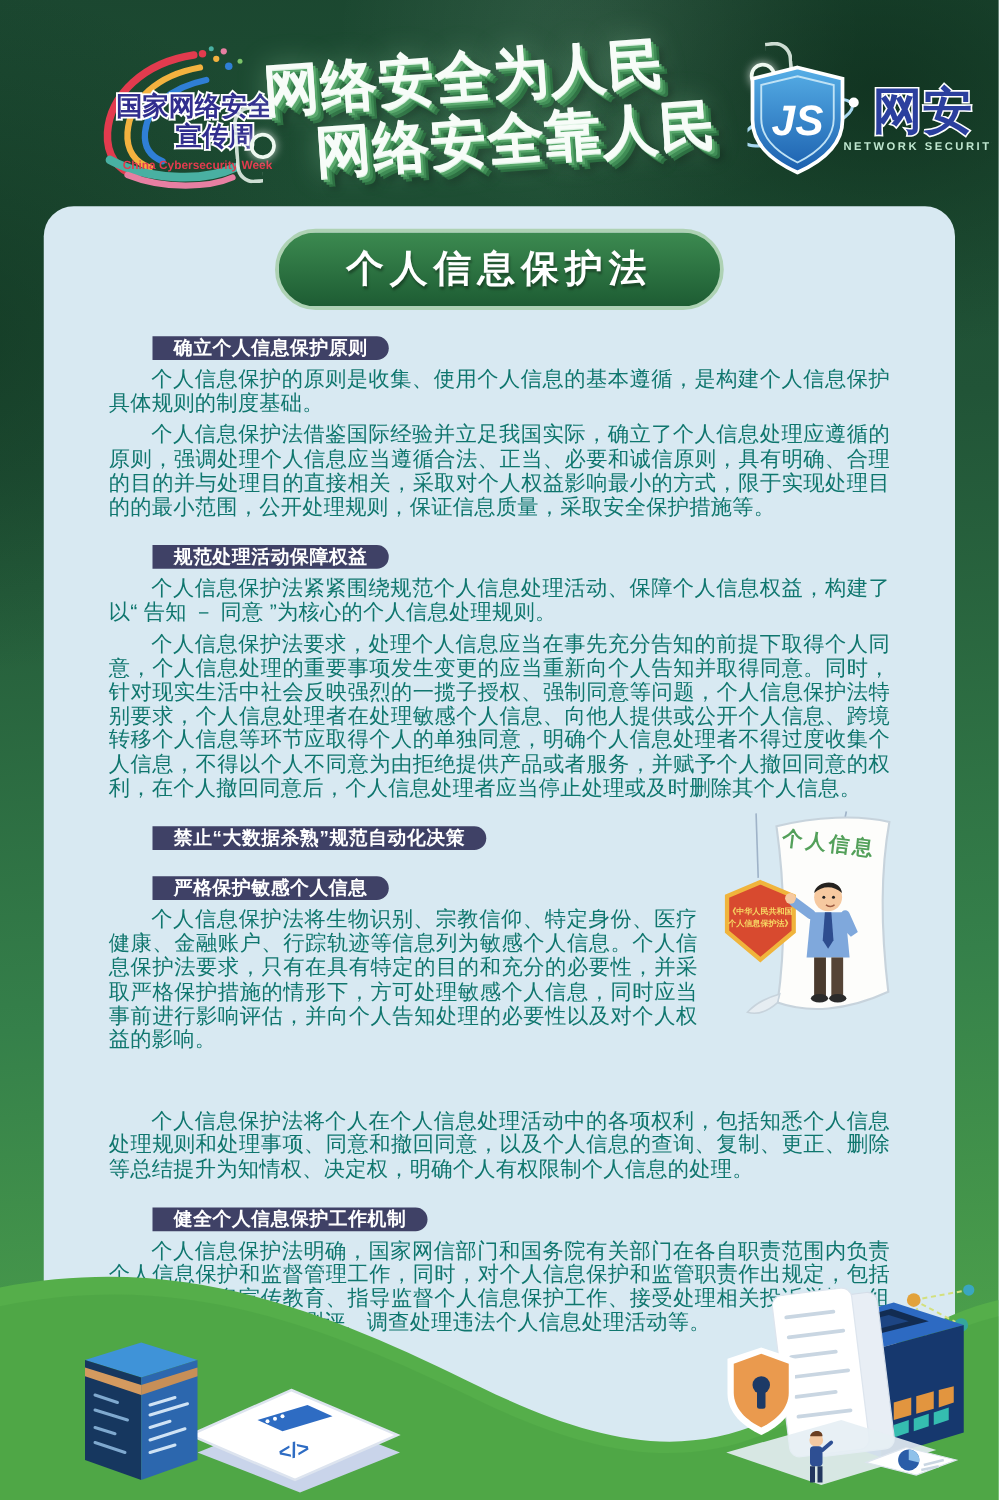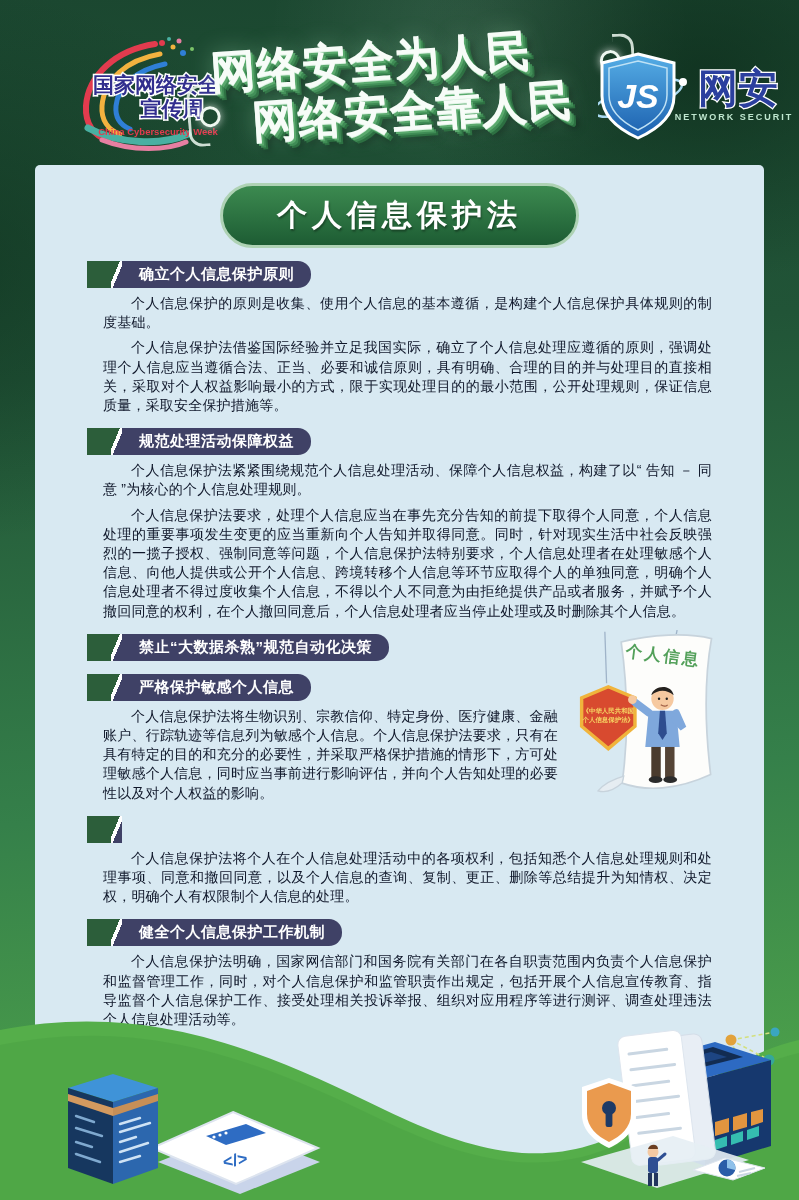--- a/index.html
+++ b/index.html
@@ -22,33 +22,33 @@
   .ring{position:absolute;width:15px;height:15px;border:3px solid #eef8f0;border-radius:50%;
     box-shadow:0 0 8px rgba(255,255,255,.7);}
   .ring.rl{left:-14px;top:62px;}
   .ring.rr{right:-10px;top:34px;}
   .brk{position:absolute;border:3px solid rgba(238,248,240,.85);}
   .brk.bl{left:-26px;top:40px;width:18px;height:56px;border-right:none;border-radius:14px 0 0 14px;}
   .brk.br{right:-24px;top:18px;width:18px;height:56px;border-left:none;border-radius:0 14px 14px 0;}
   .brand{position:absolute;left:598px;top:48px;width:195px;height:100px;}
   
   .card{position:absolute;left:35px;top:165px;width:729px;height:1035px;
-    background:#d8e9f2;border-radius:5px;z-index:1;}
+    background:#d8e9f2;border-radius:24px;z-index:1;}
   .card-inner{padding:18px 52px 0 52px;}
   .pill{display:table;margin:0 auto;background:linear-gradient(180deg,#3c8a50,#1d5c33);
     border:3px solid #aed2b4;border-radius:44px;padding:9px 54px;
     color:#ffffff;font-weight:900;font-size:30px;letter-spacing:5px;
     text-shadow:1px 2px 2px rgba(0,0,0,.35);}
   .section{margin-top:13px;}
-  .badge{display:flex;height:27px;width:max-content;}
+  .badge{display:flex;height:27px;width:max-content;align-items:flex-end;}
   .badge .bg-green{width:24px;background:#2c5e3a;}
   .badge .bg-sep{width:11px;background:linear-gradient(113deg,#2c5e3a 40%,#ffffff 40%,#ffffff 58%,#3f4166 58%);}
   .badge .bg-label{background:#3f4166;color:#fff;font-weight:bold;font-size:15px;
     display:flex;align-items:center;padding:0 17px;border-radius:0 13px 13px 0;letter-spacing:.5px;}
-  .section p{margin:6px 0 0 16px;color:#0f172a;font-size:14px;line-height:19.2px;
+  .section p{margin:6px 0 0 0;color:#0f766e;font-size:17px;line-height:19.2px;
     text-align:justify;text-indent:2em;letter-spacing:.2px;}
   .law-illu{float:right;width:158px;height:172px;margin:-4px -14px 2px 10px;position:relative;}
   
   .wave{position:absolute;left:0;top:1005px;width:799px;height:195px;z-index:2;}
   .illu-bl{position:absolute;left:28px;top:1050px;z-index:3;}
   .illu-br{position:absolute;left:553px;top:1012px;z-index:3;}
 </style>
 </head>
 <body>
 

